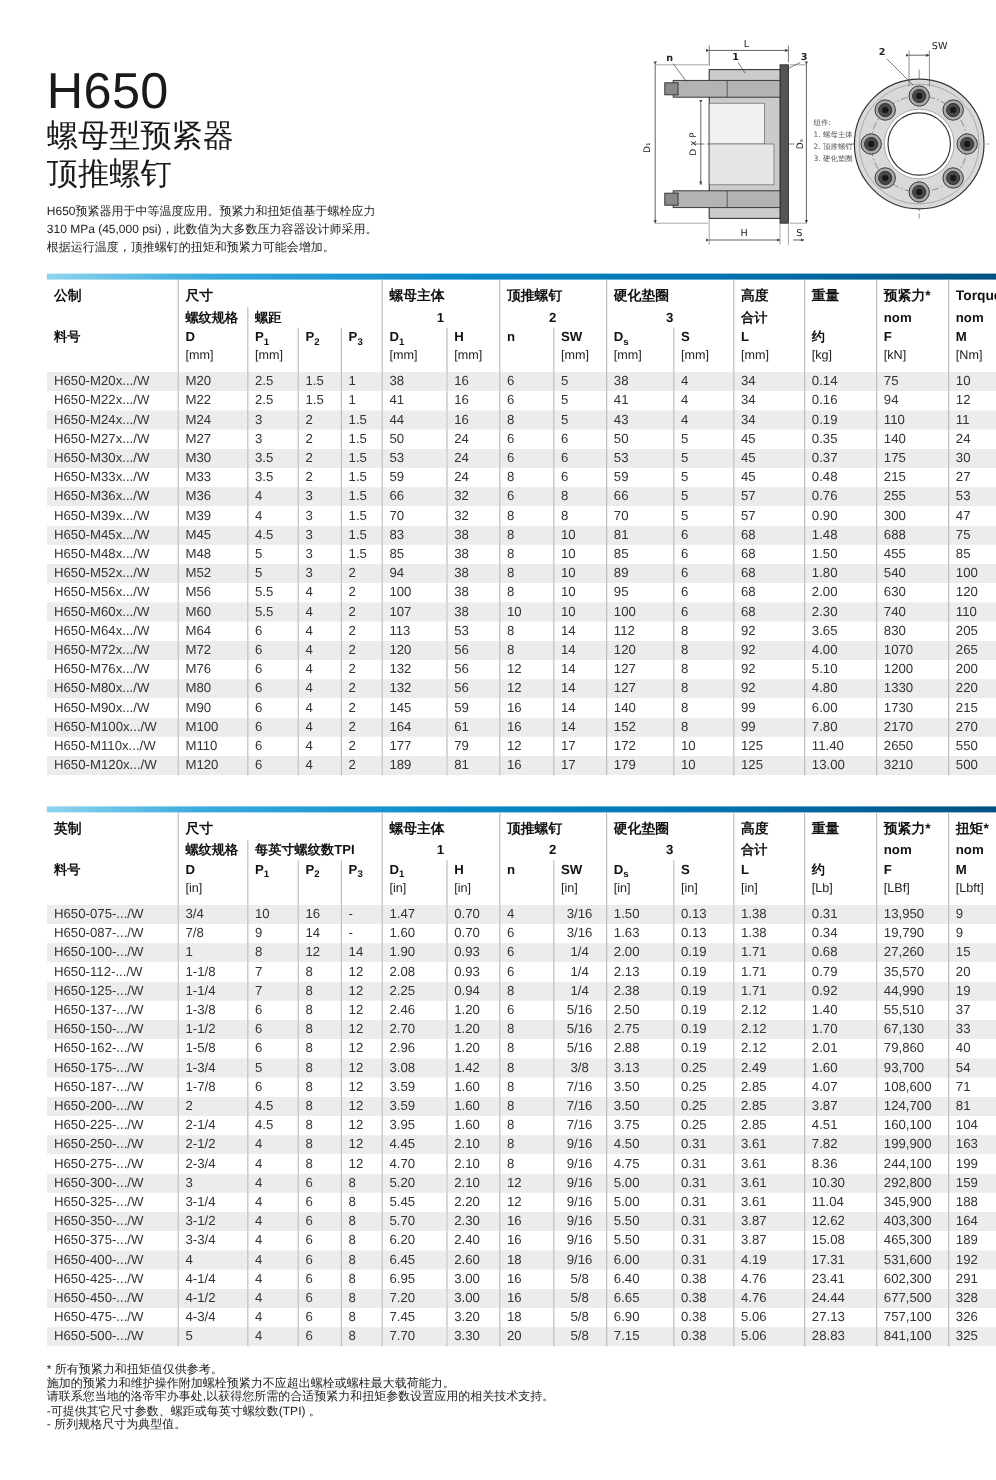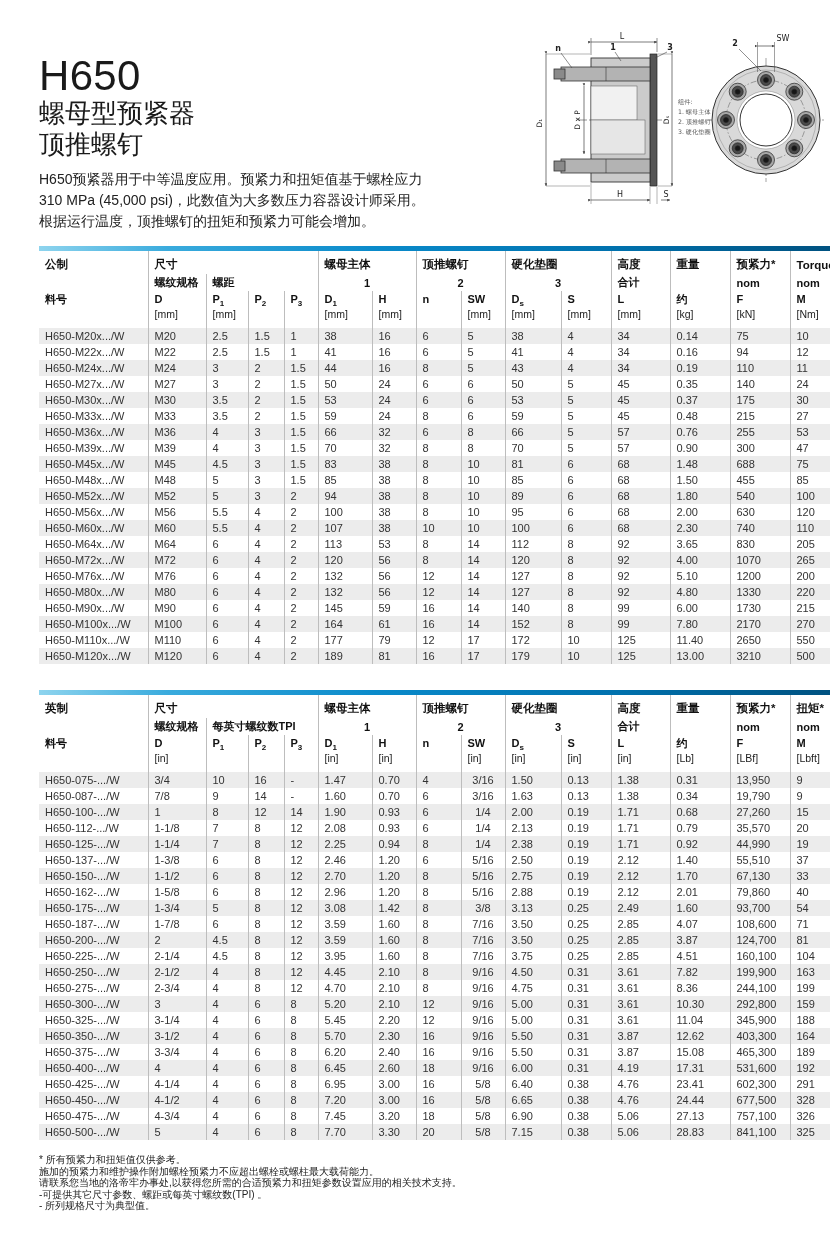--- a/index.html
+++ b/index.html
@@ -1,21 +1,21 @@
 <!DOCTYPE html>
 <html><head>
 <meta charset="utf-8">
 <style>
   html,body{margin:0;padding:0;background:#fff;}
   .page{position:relative;width:830px;height:1233px;background:#fff;overflow:hidden;
         font-family:"Liberation Sans","DejaVu Sans",sans-serif;color:#1a1a1a;}
   .content{padding:0 14px;margin-left:25px;}
   .page-title{padding-top:54px;font-size:42px;line-height:1.04;font-weight:400;letter-spacing:.3px;}
   .page-sub{font-size:26px;line-height:1.2;font-weight:400;}
-  .desc{margin-top:9px;font-size:14px;line-height:1.5;color:#222;max-width:450px;}
+  .desc{margin-top:9px;font-size:10px;line-height:1.5;color:#222;max-width:450px;}
   .diagram{position:absolute;top:28px;right:4px;width:292px;height:192px;}
   .tblsec{margin-top:14px;}
   .tblsec2{margin-top:26px;}
   .bluebar{height:5px;width:802px;
     background:linear-gradient(90deg,#8ed4ee 0%,#3aabdd 16%,#0a8aca 42%,#0071ad 72%,#00507e 100%);}
   table{border-collapse:collapse;table-layout:fixed;width:802px;}
   th,td{font-size:11px;padding:0 0 0 6px;text-align:left;vertical-align:bottom;
         overflow:hidden;white-space:nowrap;}
   thead th{font-weight:bold;color:#111;}
   tr.h1 th{height:19px;vertical-align:middle;padding-top:4px;font-size:11.5px;}

